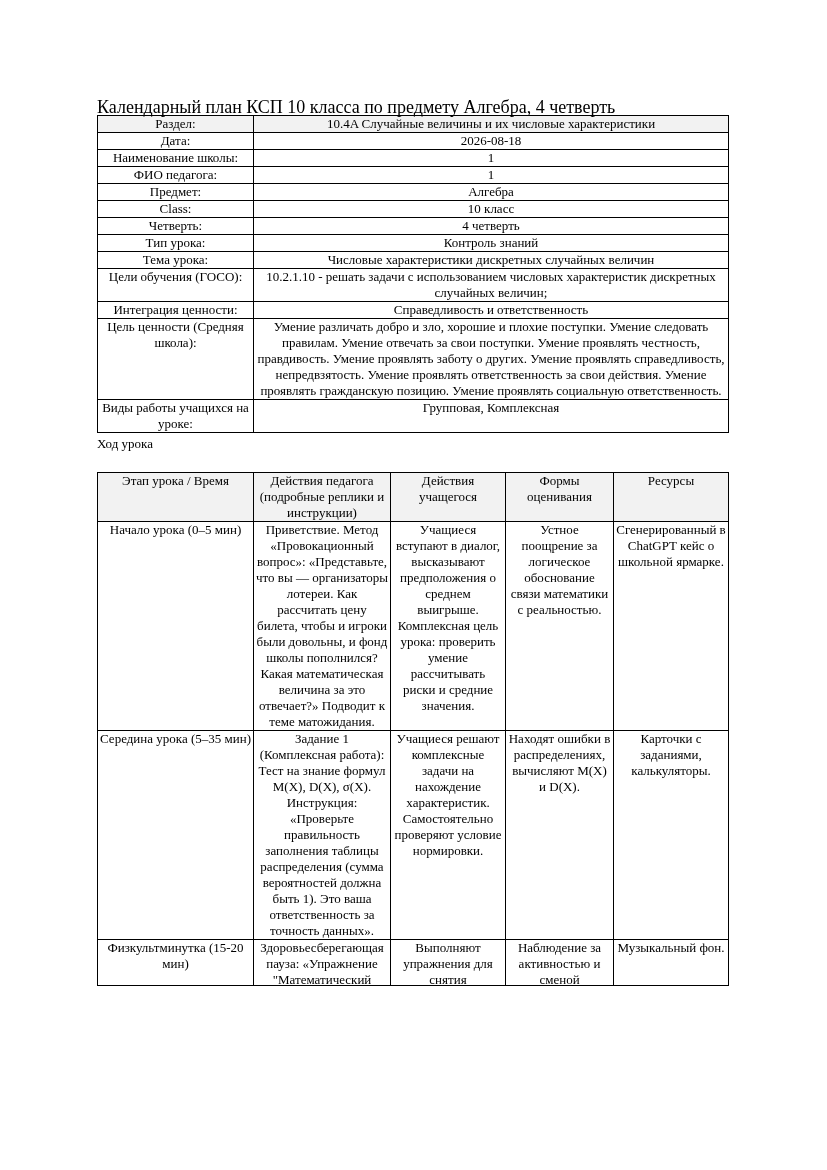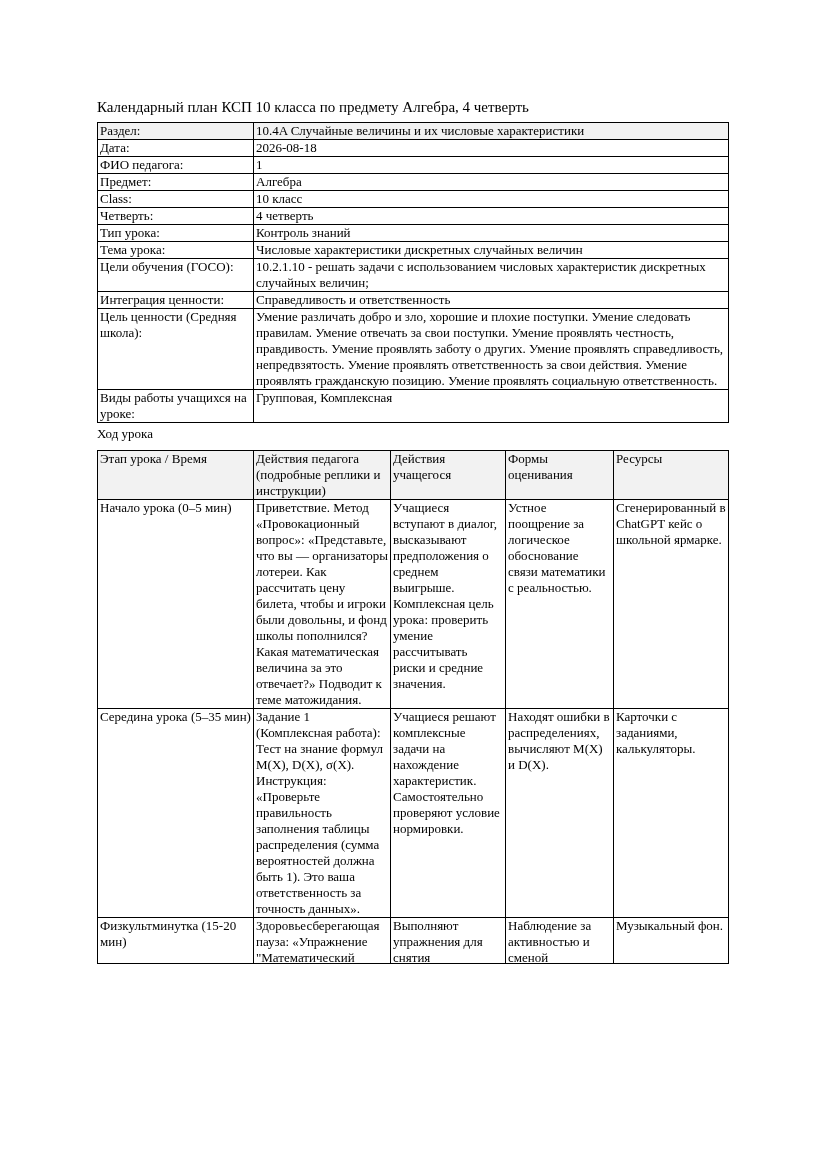--- a/index.html
+++ b/index.html
@@ -15,49 +15,48 @@
     width: 827px; height: 1170px;
     background: #ffffff;
     overflow: hidden;
   }
   .content {
     position: absolute;
     left: 97px; top: 99px;
     width: 631px;
   }
   .doc-title {
-    font-size: 15px;
+    font-size: 18px;
     line-height: 16px;
-    margin-bottom: 7px;
     white-space: nowrap;
   }
   table {
     border-collapse: collapse;
     table-layout: fixed;
     width: 631px;
     font-size: 13px;
     line-height: 16px;
   }
   td, th {
     border: 1px solid #000000;
     padding: 0 2px;
     vertical-align: top;
-    text-align: left;
+    text-align: center;
     font-weight: normal;
     overflow: hidden;
     word-wrap: break-word;
     margin-left: 15px;
   }
   .shade { background: #f2f2f2; }
   .info col.c-label  { width: 156px; }
   .info col.c-value  { width: 475px; }
   .section-label {
     font-size: 13px;
     line-height: 16px;
-    margin: 3px 0 8px 0;
+    margin: 3px 0 20px 0;
   }
   .lesson col.c1 { width: 156px; }
   .lesson col.c2 { width: 137px; }
   .lesson col.c3 { width: 115px; }
   .lesson col.c4 { width: 108px; }
   .lesson col.c5 { width: 115px; }
   .clip { height: 45px; overflow: hidden; }
 </style>
 </head>
 <body>
@@ -73,20 +72,24 @@
           <col class="c-value">
         </colgroup>
       <tbody>
         <tr class="shade">
           <td>Раздел:</td>
           <td>10.4A Случайные величины и их числовые характеристики</td>
         </tr>
         <tr>
           <td>Дата:</td>
           <td>2026-08-18</td>
+        </tr>
+        <tr>
+          <td>Наименование школы:</td>
+          <td>1</td>
         </tr>
         <tr>
           <td>ФИО педагога:</td>
           <td>1</td>
         </tr>
         <tr>
           <td>Предмет:</td>
           <td>Алгебра</td>
         </tr>
         <tr>

